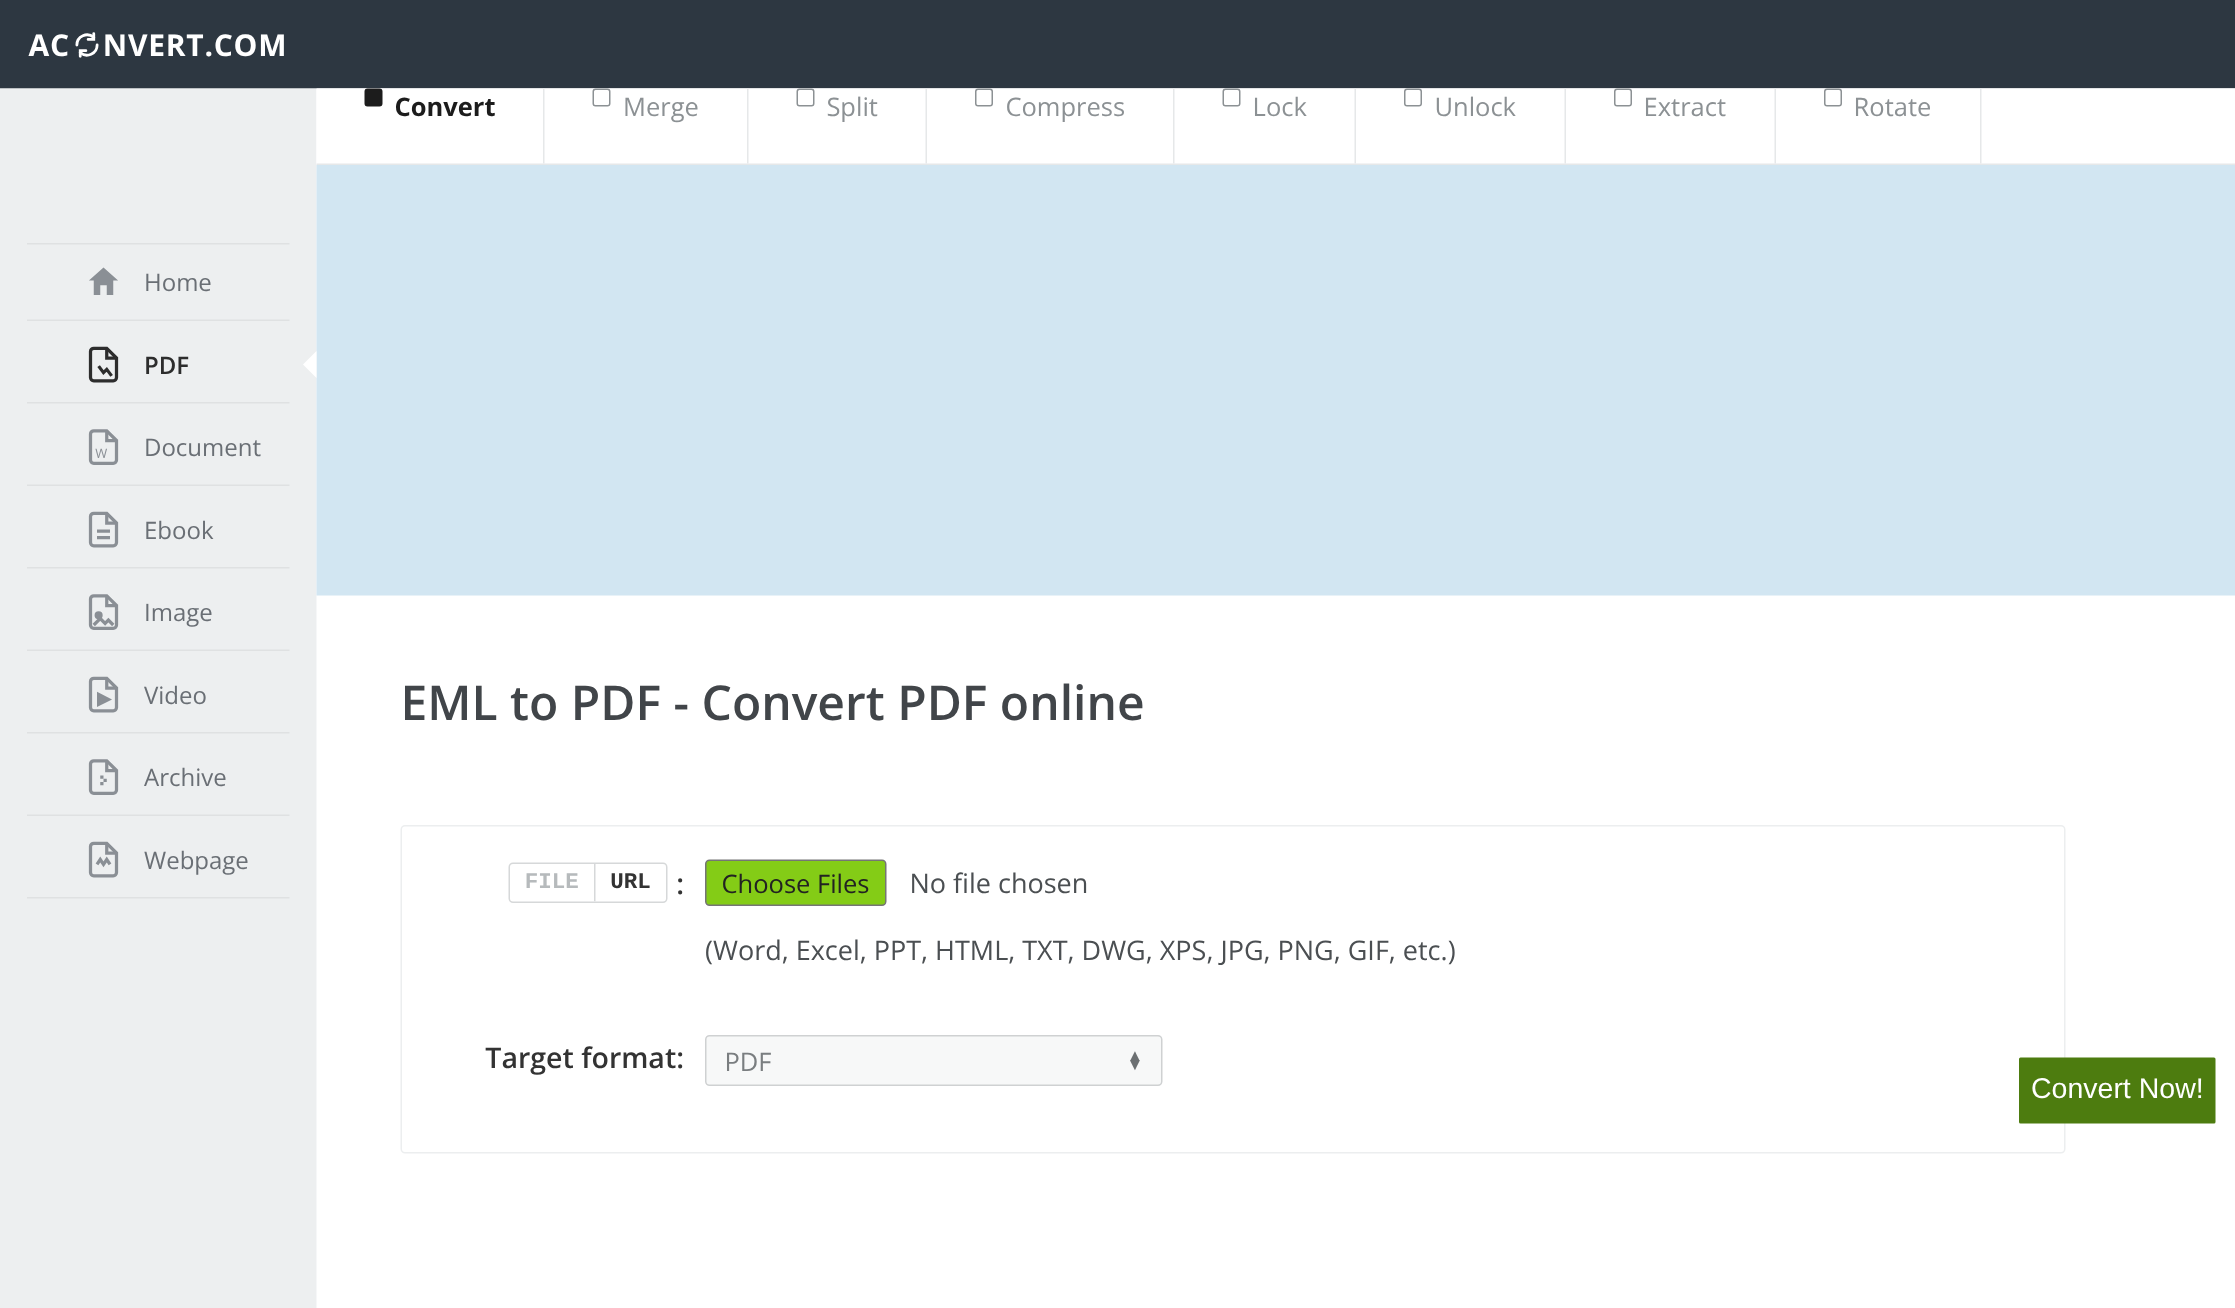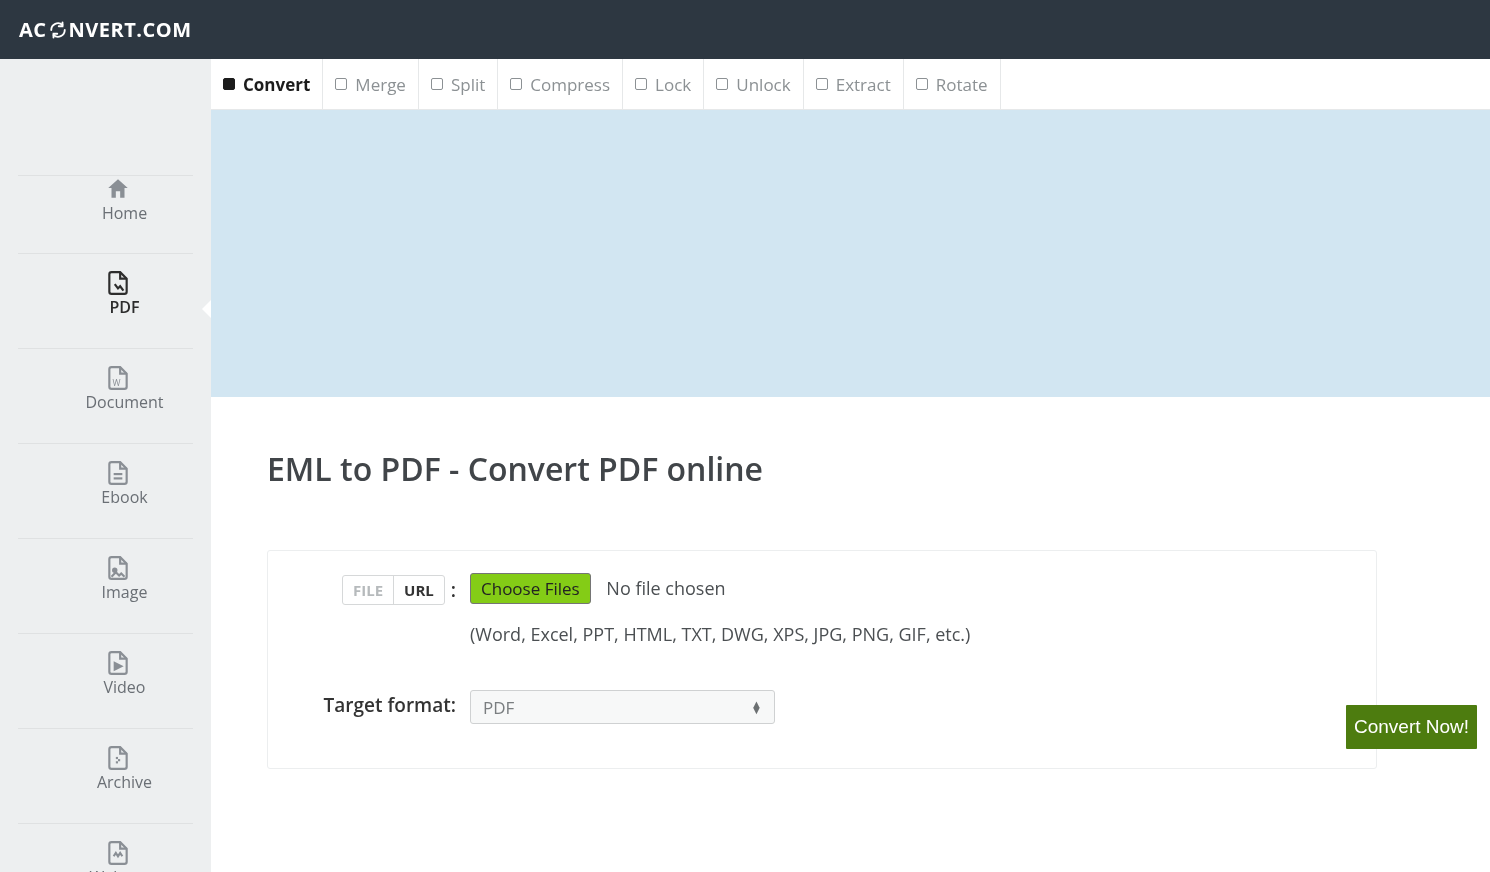--- a/index.html
+++ b/index.html
@@ -37,29 +37,28 @@
 }
 .sidebar {
   width: 211px;
   background: #edeff0;
   padding-top: 100px;
   flex: 0 0 211px;
 }
 .side-item {
   display: flex;
   align-items: center;
-  height: 79px;
+  height: 52px;
   padding-left: 38px;
   border-bottom: 1px solid #dfe1e2;
-  margin: 16px 18px;
+  margin: 3px 18px;
   cursor: pointer;
   color: #6a6f75;
   font-size: 16px;
   position: relative;
-  flex-direction: column;
 }
 .side-item .icn {
   width: 40px;
   display: inline-flex;
   align-items: center;
   justify-content: flex-start;
   color: #8a8f95;
 }
 .side-item.active {
   color: #2d2d2d;
@@ -83,23 +82,23 @@
   display: flex;
   flex-direction: column;
 }
 .tabs {
   display: flex;
   background: #fff;
   height: 51px;
   border-bottom: 1px solid #e6e8e9;
 }
 .tab {
-  padding: 0 12px;
-  display: flex;
-  align-items: center;
+  padding: 0 32px;
+  display: flex;
+  align-items: flex-start;
   border-right: 1px solid #e6e8e9;
   color: #8c9194;
   font-size: 17px;
   cursor: pointer;
   gap: 8px;
 }
 .tab.active {
   color: #1c1c1c;
   font-weight: 700;
 }
@@ -157,20 +156,21 @@
   display: inline-flex;
   border: 1px solid #d6d8d9;
   border-radius: 3px;
   overflow: hidden;
 }
 .toggle span {
   padding: 4px 10px;
   font-size: 15px;
   font-weight: 700;
   cursor: pointer;
+  font-family: Liberation Mono, monospace;
 }
 .toggle .file { color: #b6babc; border-right: 1px solid #d6d8d9; }
 .toggle .url { color: #333; }
 .row-body { flex: 1; font-size: 18px; color: #4b4f52; }
 .choose-btn {
   font: inherit;
   font-size: 17px;
   padding: 3px 10px;
   background: #84cc16;
   border: 1px solid #757575;

